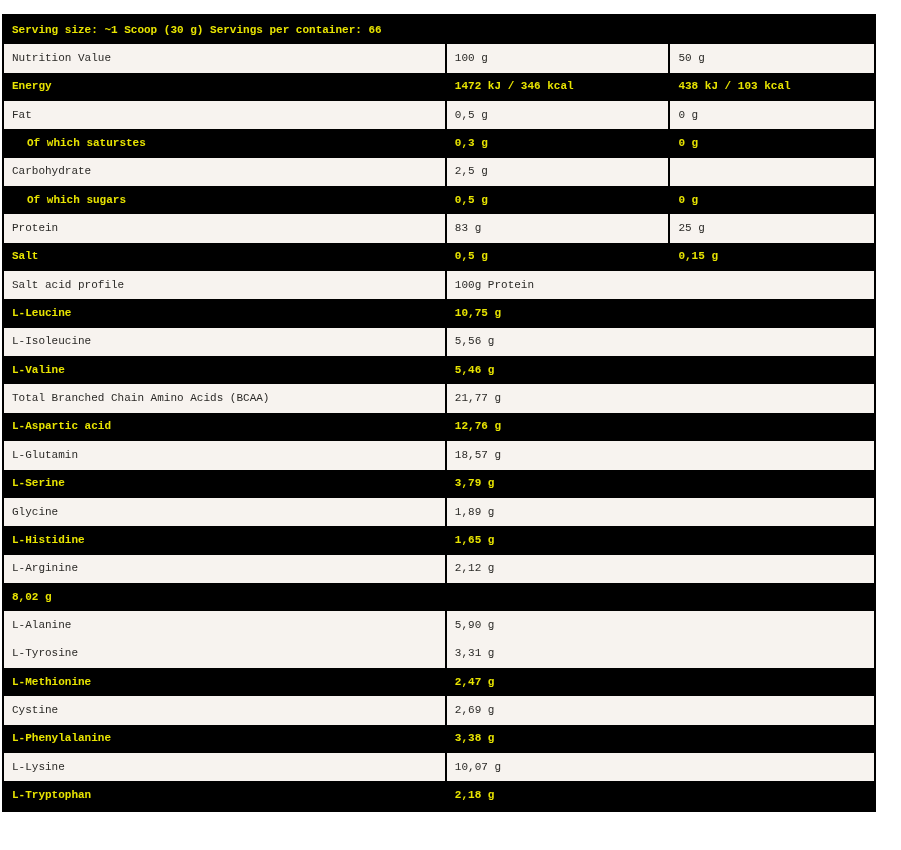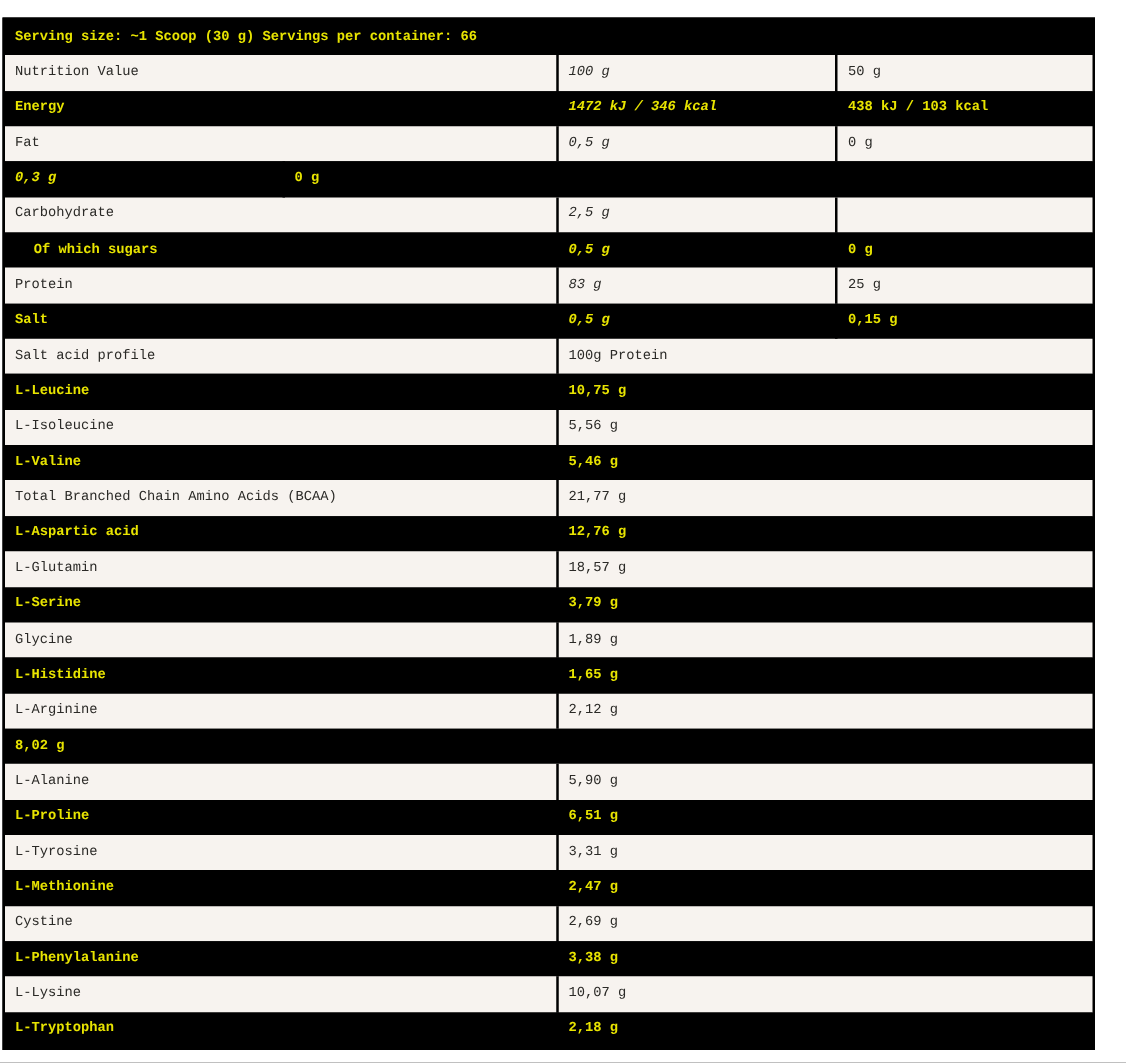--- a/index.html
+++ b/index.html
@@ -15,21 +15,21 @@
   }
   .row { display: flex; height: 28.35px; align-items: stretch; width: 100%; }
   .row.dark { background: var(--dark-bg, #000); color: var(--dark-text, #e8e400); font-weight: bold; }
   .row.light { background: var(--light-bg, #f7f3ef); color: var(--light-text, #2b2a27); text-align: center; }
   .cell {
     display: flex; align-items: center;
     padding: 0 8px; font-size: 11px; line-height: 1;
     white-space: nowrap; overflow: hidden;
   }
   .cell.label  { width: 50.9%; border-right: 2px solid var(--grid, #000); }
-  .cell.col2   { width: 25.7%; border-right: 2px solid var(--grid, #000); font-style: italic; }
+  .cell.col2   { width: 25.7%; border-right: 2px solid var(--grid, #000); }
   .cell.col3   { width: 23.4%; }
   .cell.value2 { width: 49.1%; border-radius: 13px; }
   .cell.full   { width: 100%; }
   .cell.indent { padding-left: 23px; }
 </style>
 </head>
 <body>
 
 <div class="table-wrap">
 
@@ -50,20 +50,21 @@
     <div class="cell col3">438 kJ / 103 kcal</div>
   </div>
 
   <div class="row light">
     <div class="cell label">Fat</div>
     <div class="cell col2">0,5 g</div>
     <div class="cell col3">0 g</div>
   </div>
 
   <div class="row dark">
+    <div class="cell label indent">Of which saturstes</div>
     <div class="cell col2">0,3 g</div>
     <div class="cell col3">0 g</div>
   </div>
 
   <div class="row light">
     <div class="cell label">Carbohydrate</div>
     <div class="cell col2">2,5 g</div>
   </div>
 
   <div class="row dark">
@@ -143,24 +144,20 @@
 
   <div class="row dark">
     <div class="cell value2">8,02 g</div>
   </div>
 
   <div class="row light">
     <div class="cell label">L-Alanine</div>
     <div class="cell value2">5,90 g</div>
   </div>
 
-  <div class="row dark">
-    <div class="cell label">L-Proline</div>
-    <div class="cell value2">6,51 g</div>
-  </div>
 
   <div class="row light">
     <div class="cell label">L-Tyrosine</div>
     <div class="cell value2">3,31 g</div>
   </div>
 
   <div class="row dark">
     <div class="cell label">L-Methionine</div>
     <div class="cell value2">2,47 g</div>
   </div>

